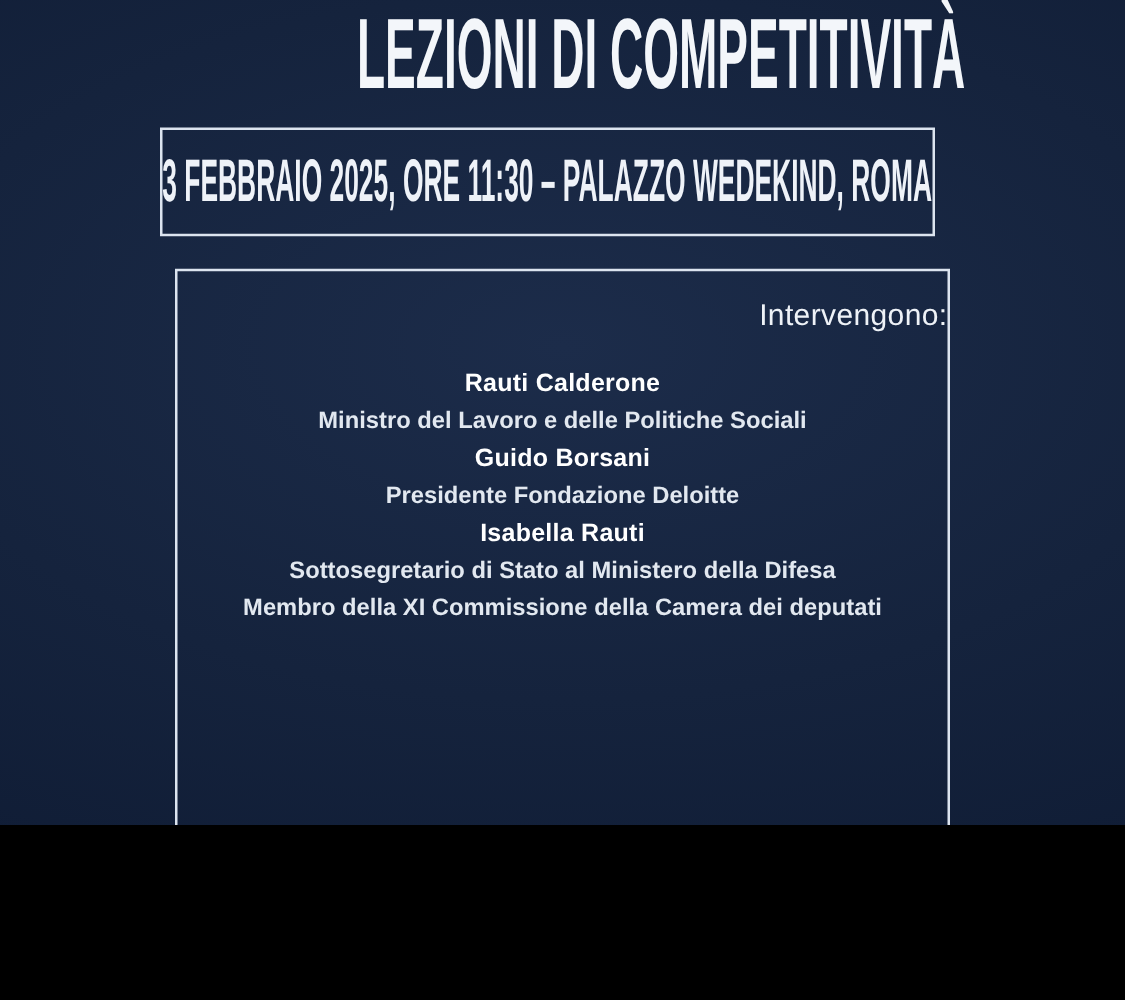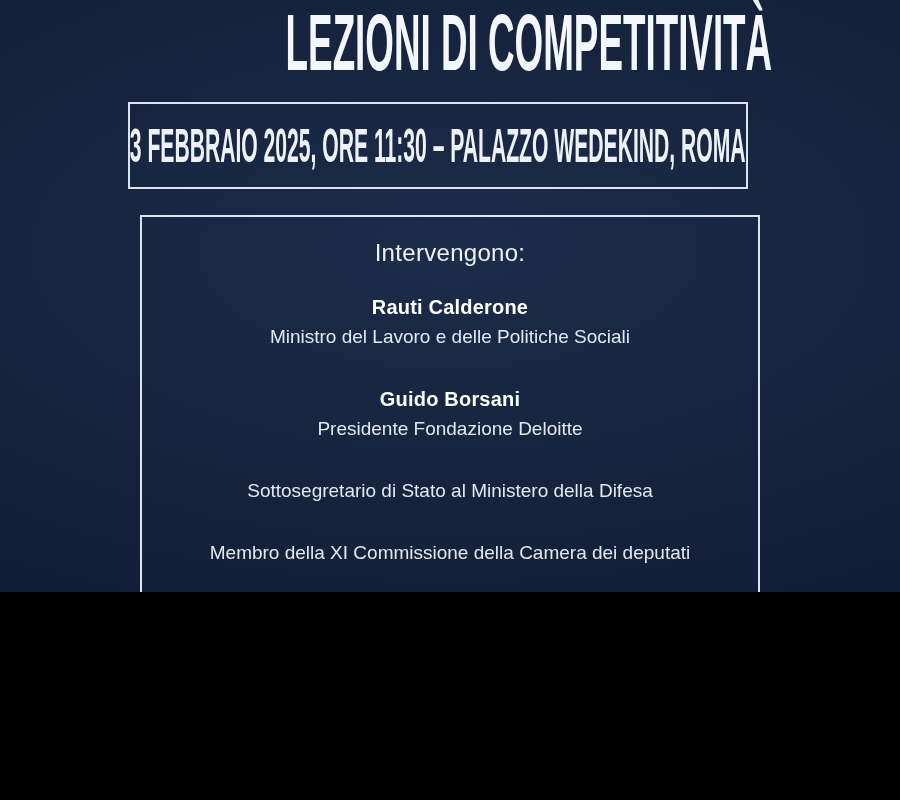--- a/index.html
+++ b/index.html
@@ -1,19 +1,19 @@
 <!DOCTYPE html>
 <html><head>
 <meta charset="utf-8">
 <style>
   html, body { margin: 0; padding: 0; background: #000; }
   .poster {
     position: relative;
     width: 900px;
-    height: 592px;
+    height: 660px;
     overflow: hidden;
     background: radial-gradient(ellipse 130% 95% at 50% 42%, #1c2c4a 0%, #15233d 45%, #0c1830 100%);
     font-family: "Liberation Sans", sans-serif;
     -webkit-font-smoothing: antialiased;
   }
   .condensed {
     display: inline-block;
     white-space: nowrap;
     font-weight: bold;
   }
@@ -56,34 +56,35 @@
     border: 2px solid #dce4ef;
     text-align: center;
   }
   .speakers-heading {
     margin-top: 21px;
     font-size: 24px;
     line-height: 30px;
     font-weight: 400;
     color: #eef2f7;
     letter-spacing: 0.3px;
+    text-align: right;
   }
-  .speaker { margin-top: 32px; }
+  .speaker { }
   .speaker:first-child { margin-top: 24px; }
   .speaker-name {
     font-size: 20px;
     line-height: 30px;
     font-weight: bold;
     color: #ffffff;
     letter-spacing: 0.2px;
   }
   .speaker-role {
     font-size: 19px;
     line-height: 30px;
-    font-weight: 400;
+    font-weight: 700;
     color: #e2e8f0;
   }
 </style>
 </head>
 <body>
 
 <div class="poster">
 
   <div class="title-wrap">
     <span class="condensed title-text">LEZIONI DI COMPETITIVITÀ</span>
@@ -98,20 +99,21 @@
     <div id="speakers-list">
         <div class="speaker">
           <div class="speaker-name">Rauti Calderone</div>
           <div class="speaker-role">Ministro del Lavoro e delle Politiche Sociali</div>
         </div>
         <div class="speaker">
           <div class="speaker-name">Guido Borsani</div>
           <div class="speaker-role">Presidente Fondazione Deloitte</div>
         </div>
         <div class="speaker">
+          <div class="speaker-name">Isabella Rauti</div>
           <div class="speaker-role">Sottosegretario di Stato al Ministero della Difesa</div>
         </div>
         <div class="speaker">
           <div class="speaker-role">Membro della XI Commissione della Camera dei deputati</div>
         </div>
       </div>
   </div>
 
 </div>
 

